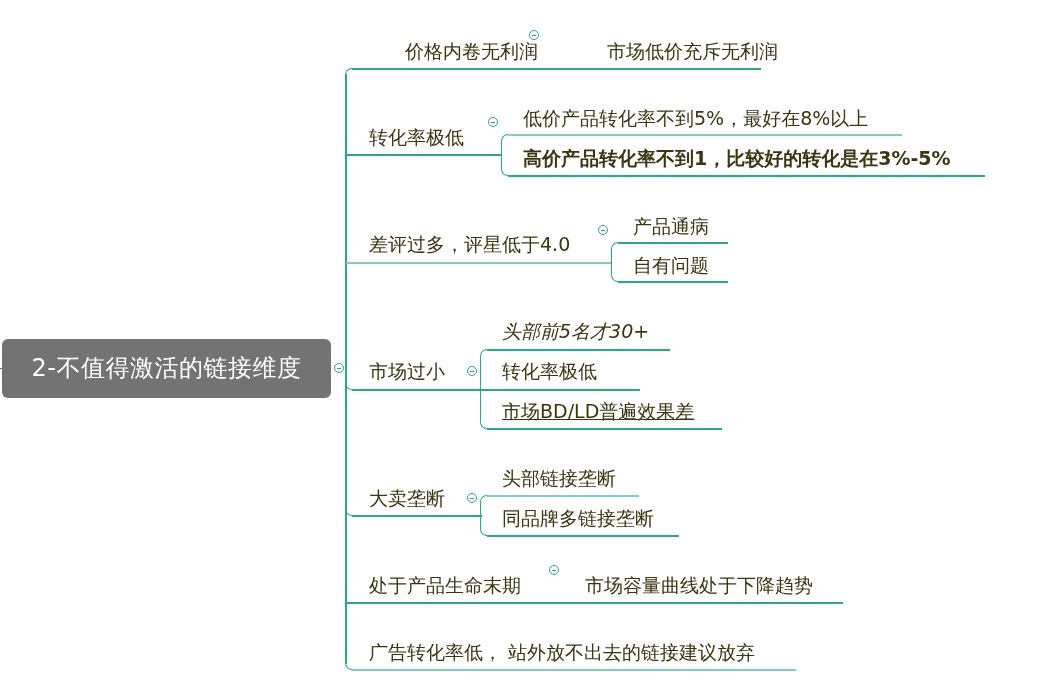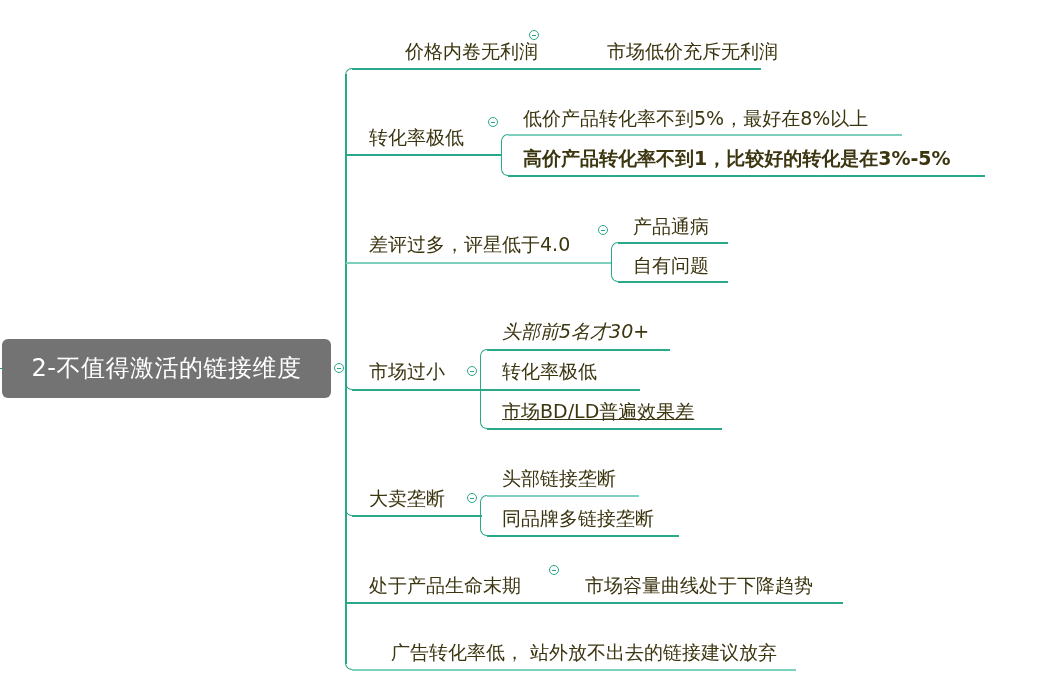--- a/index.html
+++ b/index.html
@@ -94,14 +94,14 @@
 <div class="abs txt" style="left:502px;top:466px;">头部链接垄断</div>
 <div class="abs hline light" style="left:487px;top:495px;width:152px;"></div>
 <div class="abs txt" style="left:502px;top:506px;">同品牌多链接垄断</div>
 <div class="abs hline" style="left:487px;top:535px;width:192px;"></div>
 
 <div class="abs txt" style="left:369px;top:573px;">处于产品生命末期</div>
 <div class="abs hline" style="left:346px;top:602px;width:497px;"></div>
 <div class="abs collapse" style="left:549px;top:565px;"></div>
 <div class="abs txt" style="left:585px;top:573px;">市场容量曲线处于下降趋势</div>
 
-<div class="abs txt" style="left:391px;top:640px;">广告转化率低， 站外放不出去的链接建议放弃</div>
+<div class="abs txt" style="left:369px;top:640px;">广告转化率低， 站外放不出去的链接建议放弃</div>
 <div class="abs hline light" style="left:352px;top:669px;width:444px;"></div>
 
 </body></html>

